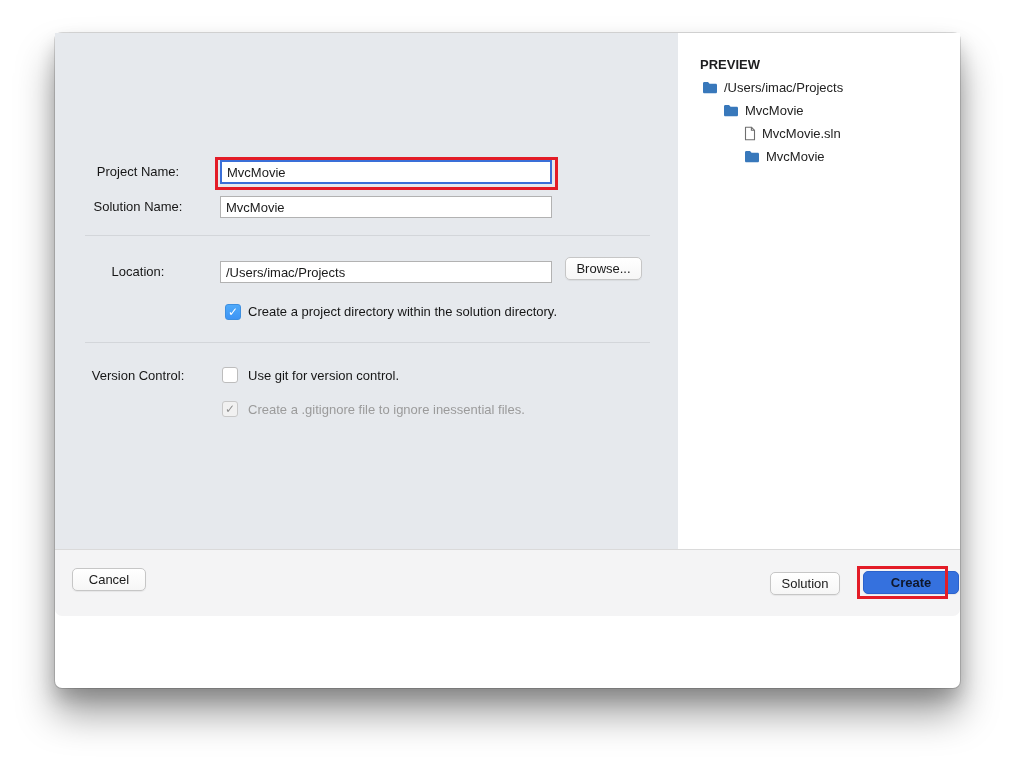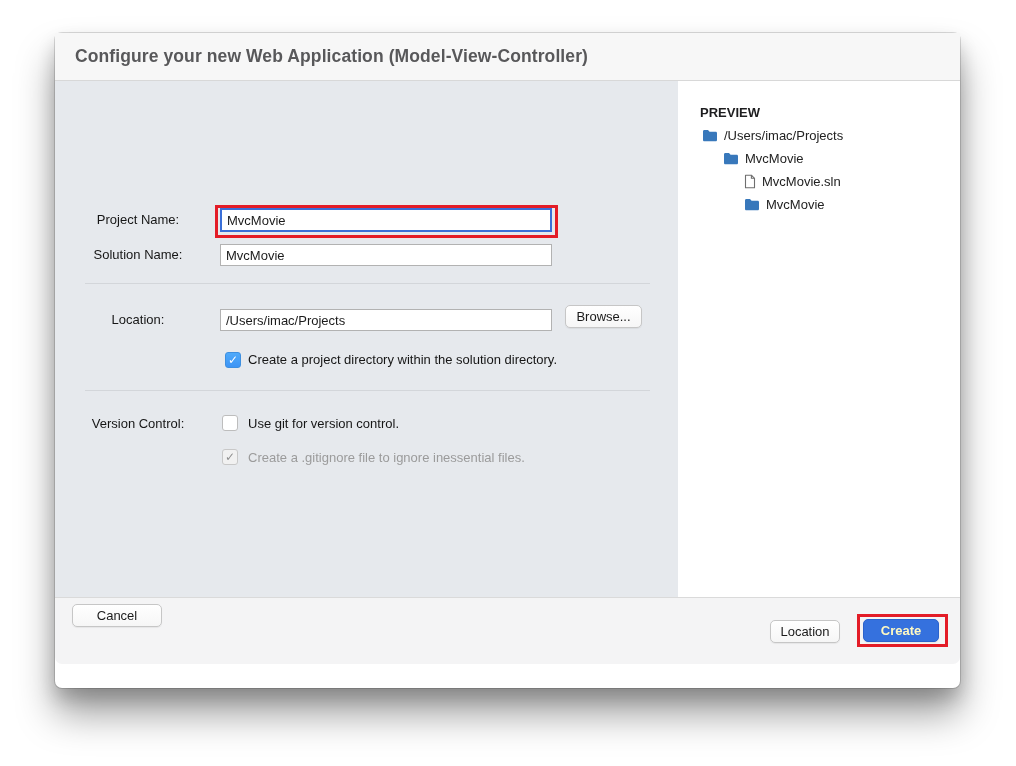--- a/index.html
+++ b/index.html
@@ -61,35 +61,32 @@
   
   .preview-heading { position:absolute; left:22px; top:24px; font-size:13px; font-weight:bold; color:#1d1d1f; }
   .tree { position:absolute; left:24px; top:43px; right:6px; }
   .tree-row { display:flex; align-items:center; height:23px; font-size:13px; color:#222; }
   .tree-row .t-icon { display:inline-flex; margin-right:6px; }
   .tree-row .t-label { white-space:nowrap; }
 
   
   .footerbar { position:relative; height:67px; background:#f4f4f5; border-top:1px solid #dadada;
                border-radius:0 0 7px 7px; }
-  .btn-cancel   { left:17px;  top:6px; width:90px; height:23px; }
+  .btn-cancel   { left:17px;  top:18px; width:74px; height:23px; }
   .btn-previous { left:715px; top:22px; width:70px; height:23px; }
-  .btn-create   { left:808px; top:21px; width:76px; height:23px;
-                  background:var(--accent-blue,#3571de); border:1px solid #2b62cc; color:#fef9c3; font-weight:bold; }
+  .btn-create   { left:808px; top:21px; width:96px; height:23px;
+                  background:var(--accent-blue,#3571de); border:1px solid #2b62cc; color:#0f172a; font-weight:bold; }
 </style>
 </head>
 <body>
 
 <div class="page">
   <div class="window">
 
 
-    <div class="headerbar">
-      <h1>Configure your new Web Application (Model-View-Controller)</h1>
-    </div>
 
     <div class="bodyrow">
       <div class="content">
 
         <label class="form-label" style="top:131px;">Project Name:</label>
         <input class="txt-input focused" style="left: 165px; top: 127px; width: 332px;" type="text" value="MvcMovie">
         <div class="annotation" style="left:160px; top:124px; width:343px; height:33px;"></div>
 
         <label class="form-label" style="top:166px;">Solution Name:</label>
         <input class="txt-input" style="left: 165px; top: 163px; width: 332px;" type="text" value="MvcMovie">
@@ -148,19 +145,19 @@
                 </svg>
               </span>
               <span class="t-label">MvcMovie</span>
             </div>
           </div>
       </div>
     </div>
 
     <div class="footerbar">
       <button class="btn btn-cancel">Cancel</button>
-      <button class="btn btn-previous">Location</button>
+      <button class="btn btn-previous">Solution</button>
       <button class="btn btn-create">Create</button>
       <div class="annotation" style="left:802px; top:16px; width:91px; height:33px;"></div>
     </div>
 
   </div>
 </div>
 
 </body></html>

